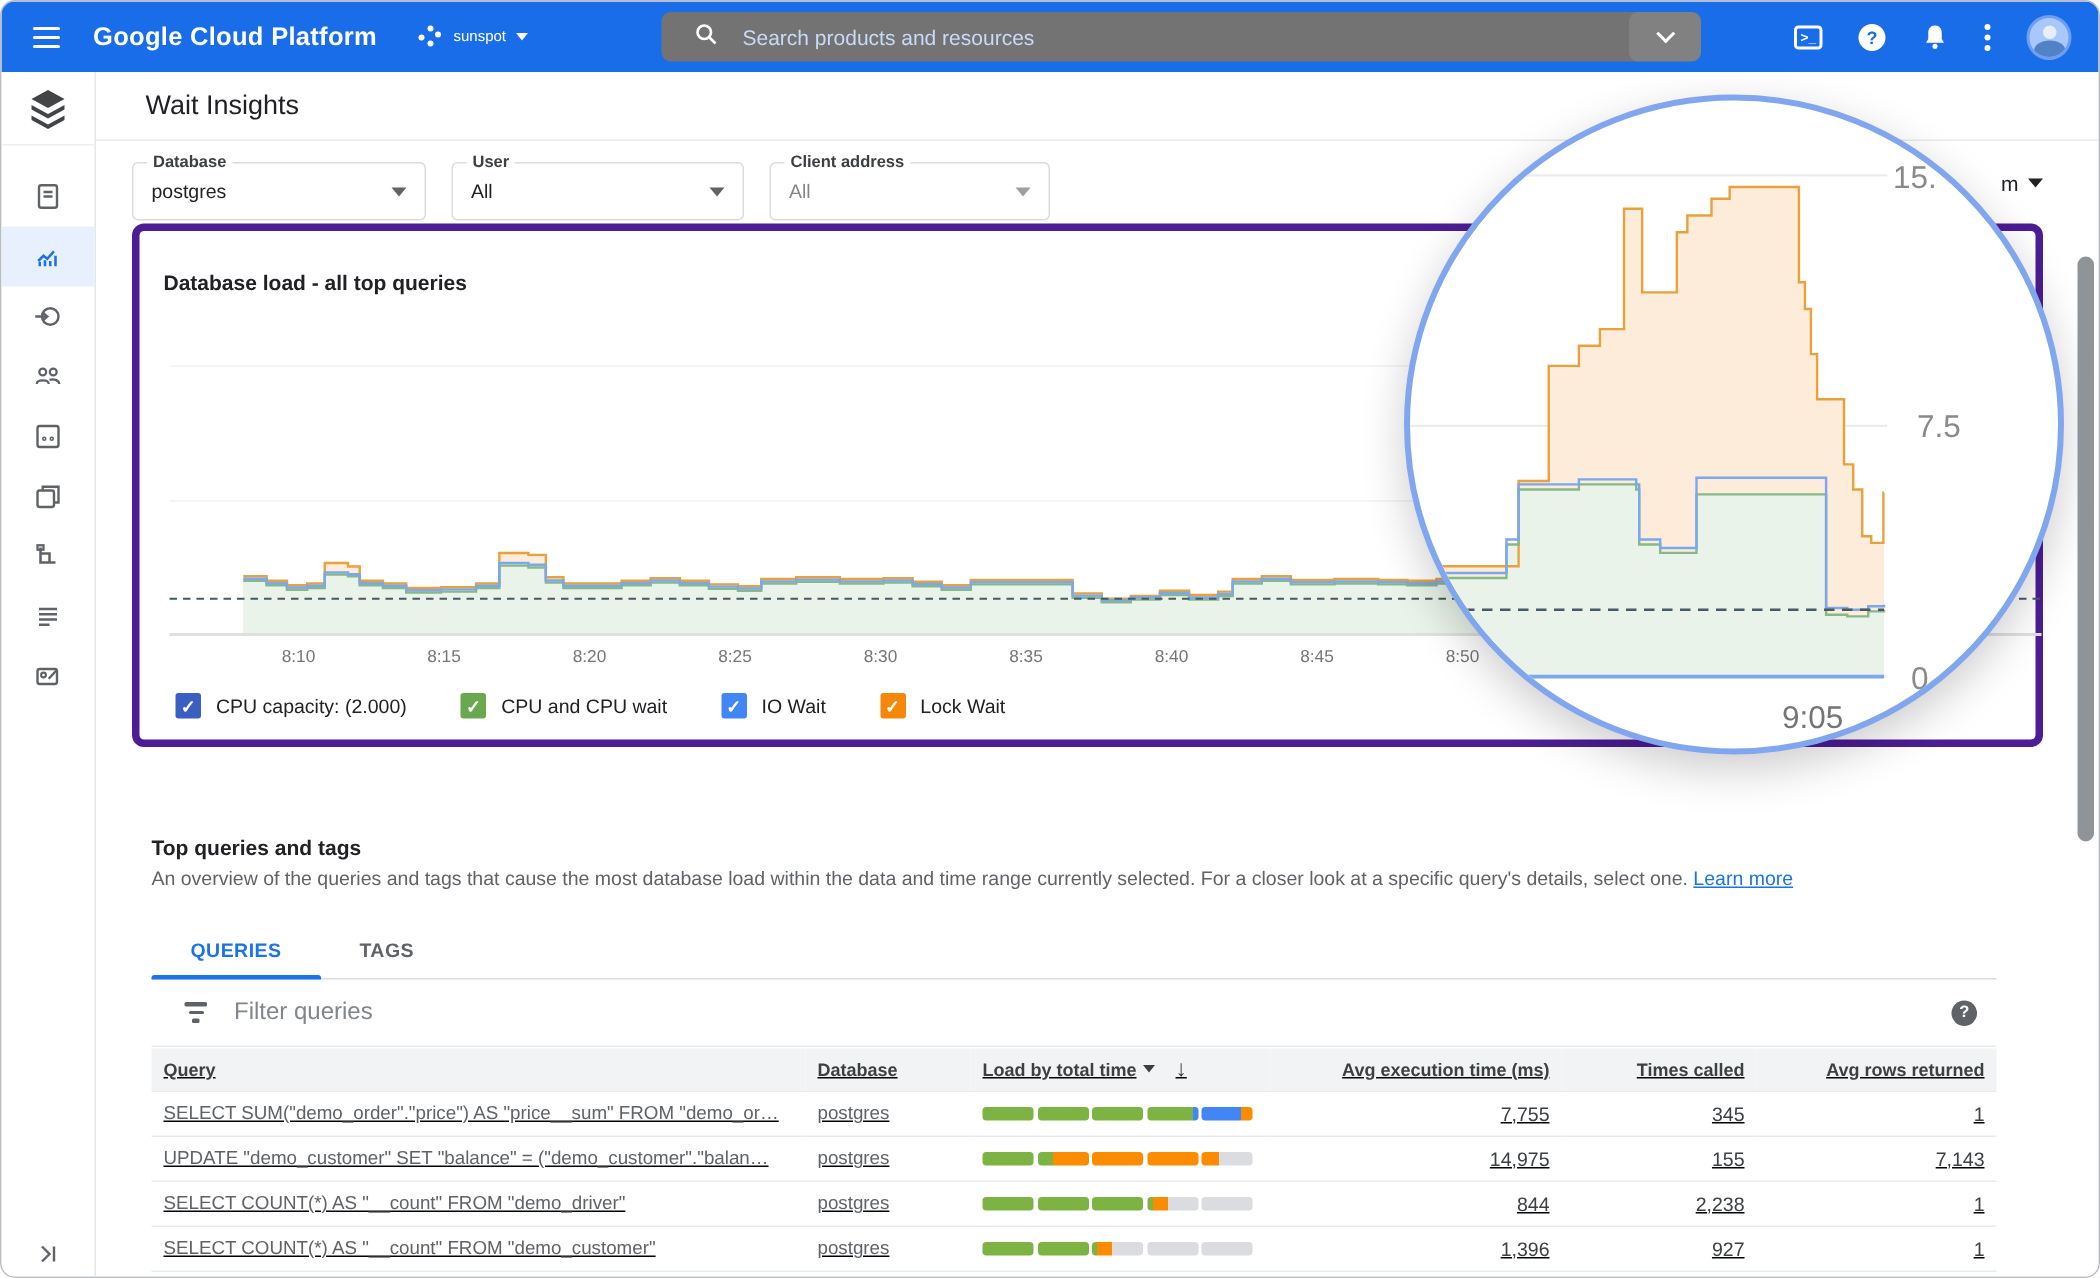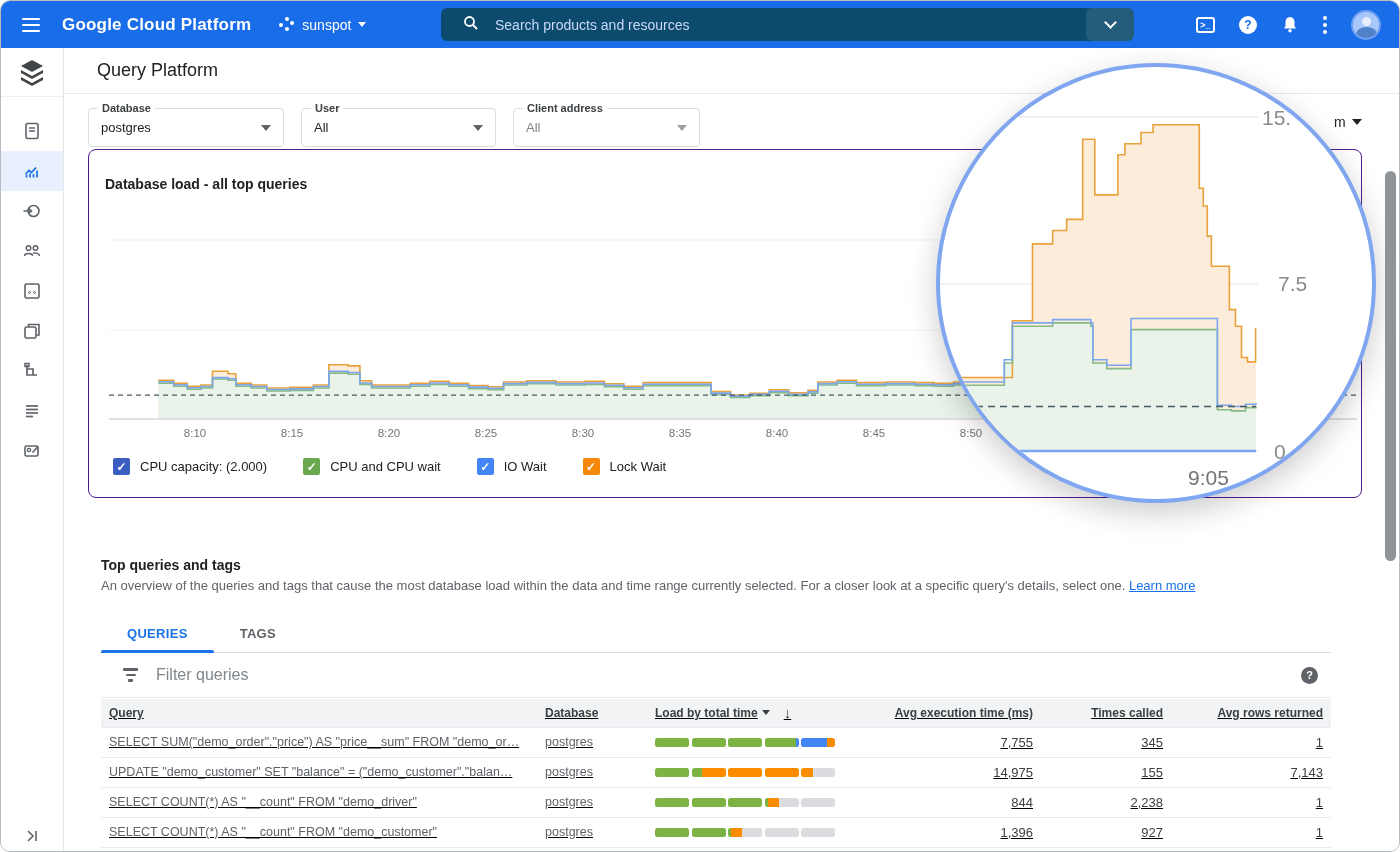--- a/index.html
+++ b/index.html
@@ -5,27 +5,27 @@
   * { margin:0; padding:0; box-sizing:border-box; }
   html,body { background:#fff; }
   body { font-family:"Liberation Sans", sans-serif; }
   .window { position:relative; width:1400px; height:852px; border:1px solid #b9bdc1; border-radius:10px; overflow:hidden; background:#fff; }
 
   
   .topbar { position:absolute; left:0; top:0; width:100%; height:47px; background:#1a6de8; display:flex; align-items:center; z-index:30; }
   .hamburger { width:18px; height:14px; margin-left:21px; display:flex; flex-direction:column; justify-content:space-between; cursor:pointer; }
   .hamburger span { height:2px; background:#fff; border-radius:1px; }
   .brand { color:#fff; font-size:17px; font-weight:700; letter-spacing:.2px; margin-left:22px; white-space:nowrap; }
-  .project-chip { display:flex; align-items:center; margin-left:28px; color:#fff; font-size:14px; cursor:pointer; }
+  .project-chip { display:flex; align-items:center; margin-left:28px; color:#fff; font-size:10px; cursor:pointer; }
   .proj-dots { position:relative; width:16px; height:16px; margin-right:7px; }
   .proj-dots i { position:absolute; width:4px; height:4px; background:#fff; border-radius:50%; }
   .proj-dots i:nth-child(1){ left:6px; top:0; } .proj-dots i:nth-child(2){ left:0; top:6px; }
   .proj-dots i:nth-child(3){ left:11px; top:4px; } .proj-dots i:nth-child(4){ left:6px; top:10px; }
   .caret-down { width:0; height:0; border-left:4px solid transparent; border-right:4px solid transparent; border-top:5px solid #fff; margin-left:7px; }
-  .searchbar { position:absolute; left:440px; top:7px; width:693px; height:33px; background:#0c4a6e; border-radius:6px; display:flex; align-items:center; }
+  .searchbar { position:absolute; left:440px; top:7px; width:693px; height:33px; background:#737373; border-radius:6px; display:flex; align-items:center; }
   .searchbar .sicon { margin-left:22px; font-size:15px; color:#fff; }
   .searchbar input { flex:1; background:transparent; border:none; outline:none; color:#d7e3fb; font-size:14px; margin-left:16px; font-family:inherit; }
   .searchbar input::placeholder { color:#c9d9f8; }
   .search-expand { width:48px; height:33px; border-radius:6px; background:rgba(255,255,255,.10); display:flex; align-items:center; justify-content:center; cursor:pointer; }
   .chev { width:9px; height:9px; border-right:2px solid #fff; border-bottom:2px solid #fff; transform:rotate(45deg); margin-top:-4px; }
   .top-icons { position:absolute; right:18px; top:0; height:47px; display:flex; align-items:center; gap:24px; }
   .tico { color:#fff; cursor:pointer; display:flex; align-items:center; justify-content:center; }
   .shell-box { width:19px; height:16px; border:2px solid #fff; border-radius:3px; color:#fff; font-size:9px; font-weight:700; display:flex; align-items:center; justify-content:center; letter-spacing:0; }
   .help-circ { width:18px; height:18px; background:#fff; color:#1a6de8; border-radius:50%; font-size:12px; font-weight:700; display:flex; align-items:center; justify-content:center; }
   .kebab { display:flex; flex-direction:column; gap:3px; }
@@ -52,21 +52,21 @@
   
   .filters { position:absolute; left:24px; top:60px; display:flex; gap:17px; }
   .select { position:relative; height:39px; border:1px solid #dadce0; border-radius:4px; background:#fff; display:flex; align-items:center; padding:0 12px; cursor:pointer; }
   .select .flabel { position:absolute; top:-7px; left:9px; background:#fff; padding:0 4px; font-size:11px; font-weight:700; color:#3c4043; }
   .select .fvalue { font-size:13px; color:#202124; }
   .select .fvalue.dim { color:#80868b; }
   .select .scaret { margin-left:auto; width:0; height:0; border-left:5px solid transparent; border-right:5px solid transparent; border-top:6px solid #5f6368; }
   .select .scaret.dim { border-top-color:#9aa0a6; }
 
   
-  .chart-card { position:absolute; left:24px; top:101px; width:1274px; height:349px; border:1px solid #4c1d95; border-radius:8px; background:#fff; }
+  .chart-card { position:absolute; left:24px; top:101px; width:1274px; height:349px; border:5px solid #4c1d95; border-radius:8px; background:#fff; }
   .cc-title { position:absolute; left:16px; top:26px; font-size:14px; font-weight:700; color:#202124; }
   .cc-desc { position:absolute; left:16px; top:50px; font-size:13px; color:#5f6368; }
   a.learnmore { color:#1a73e8; text-decoration:underline; cursor:pointer; }
   #main-chart { position:absolute; left:0; top:0; width:1274px; height:349px; }
   .legend { position:absolute; left:24px; top:308px; display:flex; gap:36px; align-items:center; }
   .leg-item { display:flex; align-items:center; gap:10px; }
   .leg-cb { width:17px; height:17px; border-radius:2px; display:flex; align-items:center; justify-content:center; color:#fff; font-size:12px; font-weight:700; cursor:pointer; }
   .leg-label { font-size:13px; color:#202124; }
   .time-frag { position:absolute; left:1333px; top:113px; font-size:14px; color:#202124; display:flex; align-items:center; gap:6px; z-index:5; }
   .time-frag .tf-caret { width:0; height:0; border-left:5px solid transparent; border-right:5px solid transparent; border-top:6px solid #202124; }
@@ -244,21 +244,21 @@
     <div class="sb-collapse">
       <svg width="14" height="14" viewBox="0 0 14 14">
           <path d="M3 2 L8 7 L3 12" fill="none" stroke="#5f6368" stroke-width="1.6"></path>
           <line x1="11" y1="2" x2="11" y2="12" stroke="#5f6368" stroke-width="1.6"></line>
         </svg>
     </div>
   </div>
 
   <div class="main">
     <div class="page-head">
-      <div class="page-title">Query Platform</div>
+      <div class="page-title">Wait Insights</div>
     </div>
 
     <div class="filters">
       <div class="select" style="width:196px">
         <span class="flabel">Database</span>
         <span class="fvalue">postgres</span>
         <span class="scaret"></span>
       </div>
       <div class="select" style="width:195px">
         <span class="flabel">User</span>

